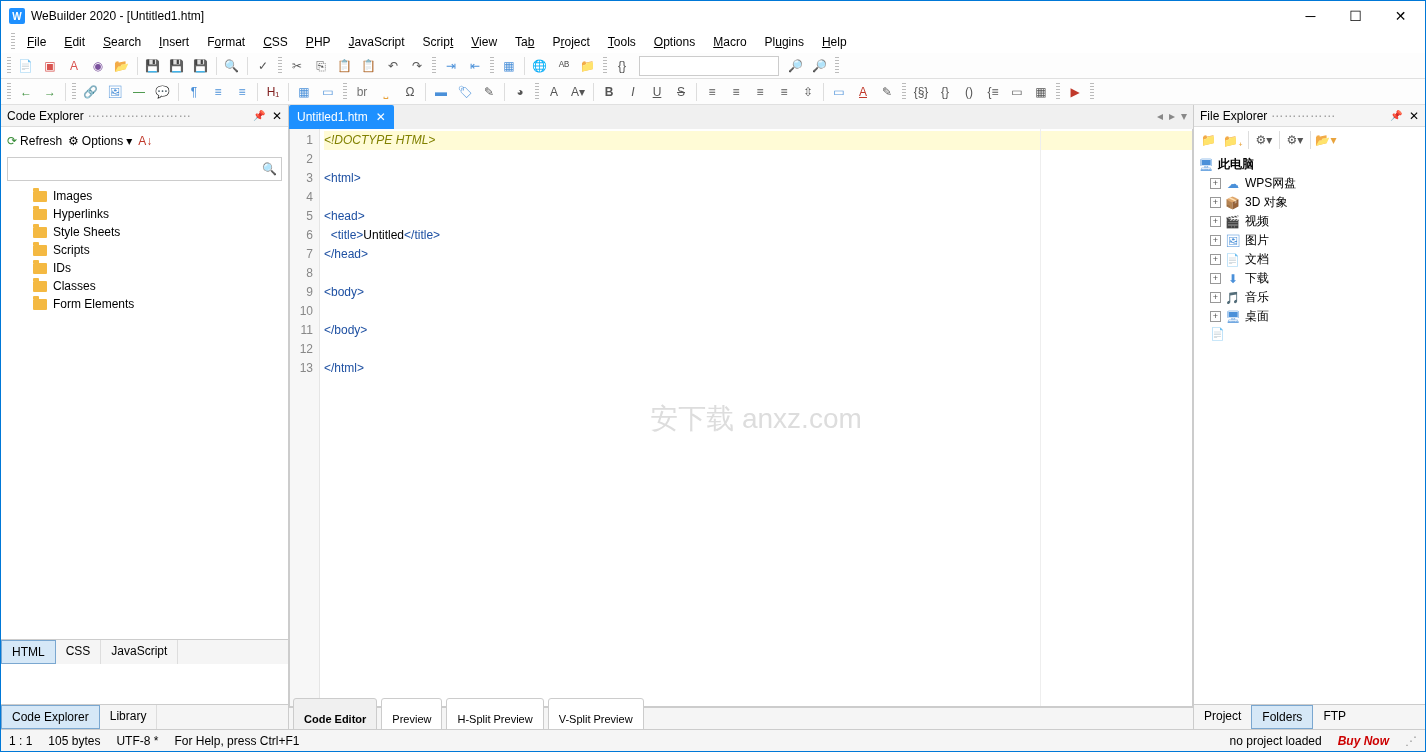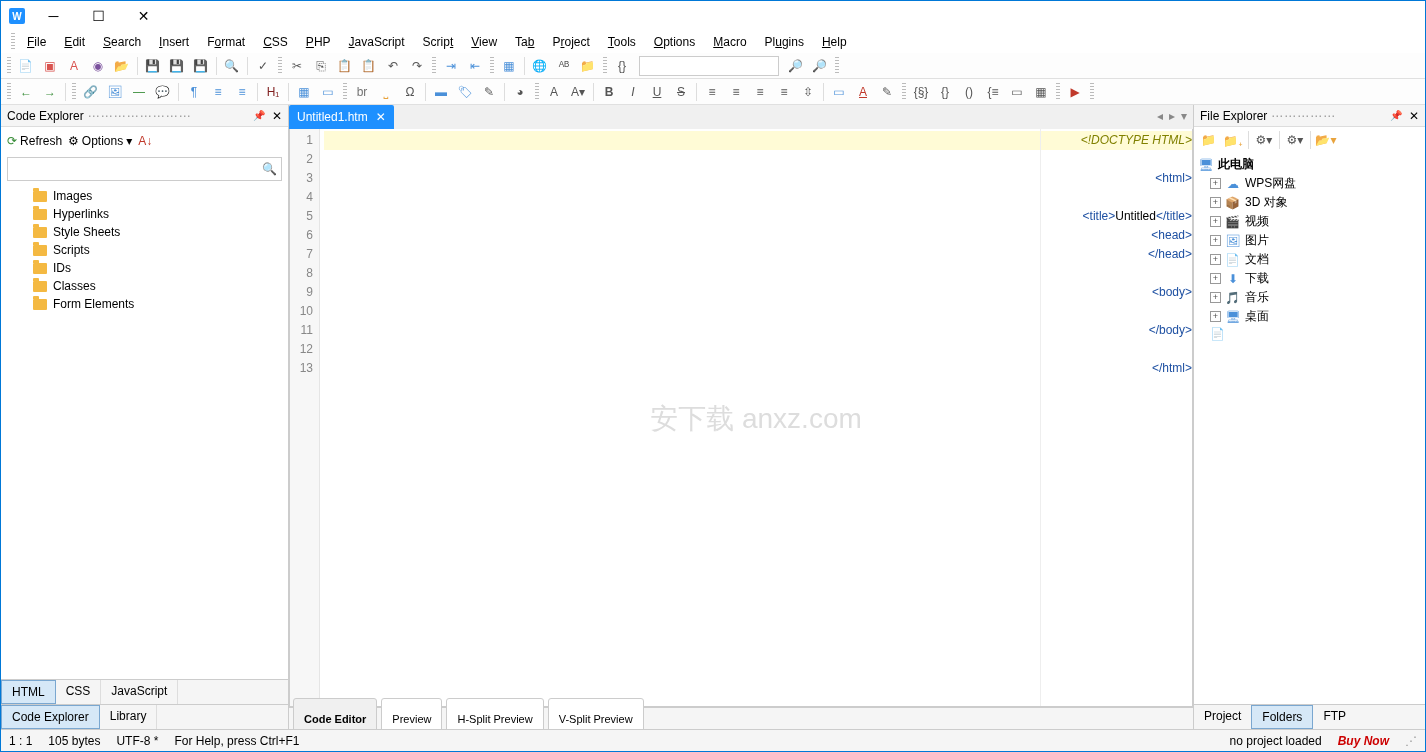--- a/index.html
+++ b/index.html
@@ -22,32 +22,32 @@
 .panel-header .fill { flex:1; }
 .panel-header .dots { color:#999; letter-spacing:1px; margin-left:4px; }
 .panel-actions { height:28px; display:flex; align-items:center; padding:0 6px; gap:6px; }
 .panel-actions .act { display:flex; align-items:center; gap:3px; cursor:pointer; }
 .search-box { margin:2px 6px; height:24px; border:1px solid #ccc; display:flex; align-items:center; padding:0 4px; }
 .search-box input { flex:1; border:none; outline:none; font-size:12px; }
 .tree { flex:1; overflow:auto; padding:4px 18px; }
 .tree-item { display:flex; align-items:center; gap:6px; padding:2px 14px; cursor:pointer; }
 .folder-icon { width:14px; height:11px; background:#f4b942; border-radius:1px; position:relative; }
 .folder-icon::before { content:''; position:absolute; top:-3px; left:0; width:6px; height:3px; background:#f4b942; border-radius:1px 1px 0 0; }
-.left-tabs { display:flex; background:#f5f5f5; border-top:1px solid #ccc; }
+.left-tabs { display:flex; background:#f5f5f5; border-top:1px solid #ccc;margin-top:40px; }
 .left-tab { padding:4px 10px; cursor:pointer; border-right:1px solid #ddd; }
 .left-tab.active { background:#d6e8f7; border:1px solid #7aa7d0; }
 .center-panel { flex:1; display:flex; flex-direction:column; min-width:0; }
 .tab-bar { height:24px; background:#f0f0f0; display:flex; align-items:flex-end; position:relative; }
 .doc-tab { height:24px; background:#1e90ff; color:#fff; display:flex; align-items:center; padding:0 8px; gap:8px; font-size:11px; border-radius:2px 2px 0 0; }
 .doc-tab .close { cursor:pointer; }
 .tab-nav { position:absolute; right:6px; top:4px; display:flex; gap:6px; color:#888; }
 .editor-wrap { flex:1; display:flex; background:#fff; border:1px solid #ccc; border-top:none; min-height:0; }
 .gutter { width:30px; background:#f7f7f7; border-right:1px solid #e5e5e5; text-align:right; padding:2px 6px 0 0; color:#888; font-family:Consolas,monospace; font-size:13px; line-height:19px; }
 .code { flex:1; font-family:Consolas,monospace; font-size:13px; line-height:19px; padding:2px 0 0 4px; position:relative; }
-.code .line { white-space:pre;text-align:right; }
+.code .line { white-space:pre; }
 .hl-line { background:#fffbd6; }
 .margin-line { position:absolute; top:0; bottom:0; left:720px; width:1px; background:#eee; }
 .tag { color:#1e50a2; }
 .doctype { color:#808000; font-style:italic; }
 .text { color:#000; }
 .editor-tabs { height:22px; display:flex; gap:4px; padding:0 4px; align-items:center; background:#f5f5f5; border-top:1px solid #ccc; }
 .ed-tab { padding:14px 10px; border:1px solid #ccc; background:#fff; border-radius:3px 3px 0 0; cursor:pointer; font-size:11px; }
 .ed-tab.active { font-weight:bold; background:#f0f0f0; }
 .right-panel { width:232px; display:flex; flex-direction:column; border-left:1px solid #ccc; background:#fff; }
 .right-toolbar { height:26px; display:flex; align-items:center; padding:0 4px; gap:2px; }
@@ -62,20 +62,21 @@
 .statusbar .fill { flex:1; }
 .statusbar .buy { color:#c00; font-weight:bold;font-style:italic; }
 .pin-icon { font-size:10px; }
 .watermark { position:absolute; left:50%; top:50%; transform:translate(-50%,-50%); color:#ddd; font-size:28px; pointer-events:none; display:flex; align-items:center; gap:10px; }
 </style>
 </head>
 <body>
 
 <div class="titlebar">
   <div class="app-icon">W</div>
+  <div class="title">WeBuilder 2020 - [Untitled1.htm]</div>
   <div class="winbtn">─</div>
   <div class="winbtn">☐</div>
   <div class="winbtn">✕</div>
 </div>
 
 <div class="menubar">
   <div class="tb-grip"></div>
   <div class="menu"><span class="ul">F</span>ile</div>
   <div class="menu"><span class="ul">E</span>dit</div>
   <div class="menu"><span class="ul">S</span>earch</div>
@@ -300,22 +301,22 @@
           <div>12</div>
           <div>13</div>
         </div>
       <div class="code" id="code">
         <div class="margin-line"></div>
         <div class="watermark">安下载 anxz.com</div>
       <div class="line hl-line"><span class="doctype">&lt;!DOCTYPE HTML&gt;</span></div>
           <div class="line">&nbsp;</div>
           <div class="line"><span class="tag">&lt;html&gt;</span></div>
           <div class="line">&nbsp;</div>
+          <div class="line"><span class="tag">&lt;head&gt;</span></div>
           <div class="line"><span class="tag">  &lt;title&gt;</span><span class="text">Untitled</span><span class="tag">&lt;/title&gt;</span></div>
-          <div class="line"><span class="tag">&lt;head&gt;</span></div>
           <div class="line"><span class="tag">&lt;/head&gt;</span></div>
           <div class="line">&nbsp;</div>
           <div class="line"><span class="tag">&lt;body&gt;</span></div>
           <div class="line">&nbsp;</div>
           <div class="line"><span class="tag">&lt;/body&gt;</span></div>
           <div class="line">&nbsp;</div>
           <div class="line"><span class="tag">&lt;/html&gt;</span></div>
         </div>
     </div>
     <div class="editor-tabs">

